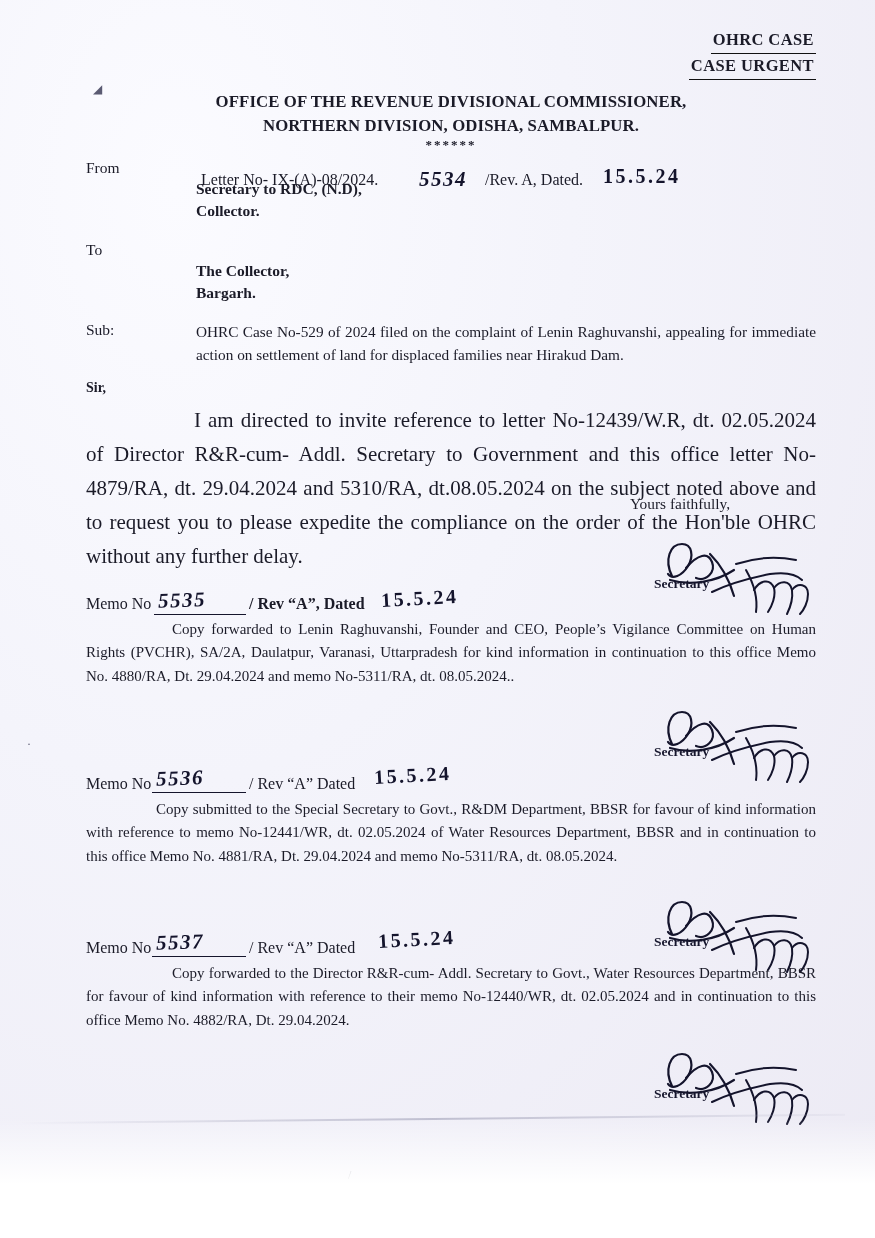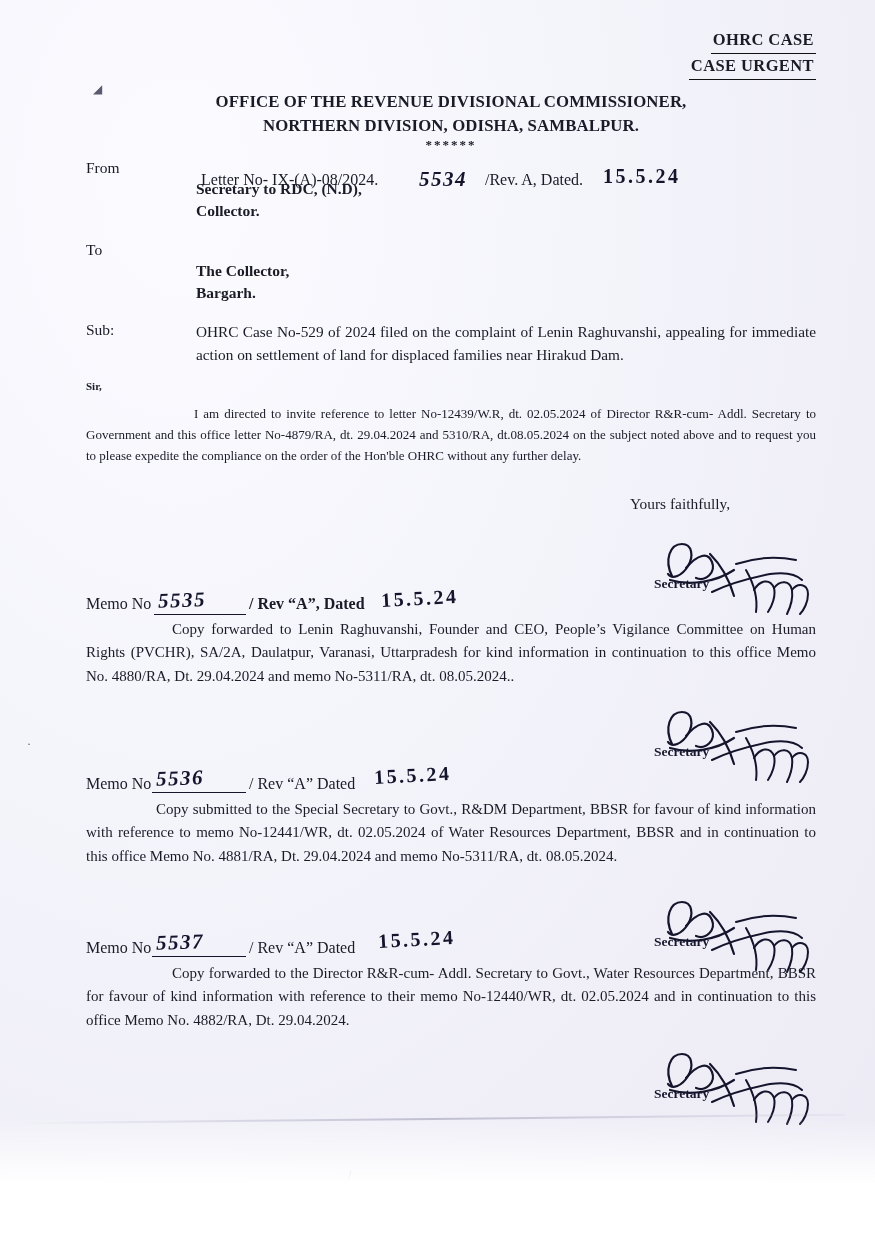--- a/index.html
+++ b/index.html
@@ -129,27 +129,27 @@
     position: absolute;
     left: 110px;
     width: 620px;
     font-size: 15.3px;
     line-height: 1.5;
     text-align: justify;
   }
   .sir {
     position: absolute;
     font-weight: bold;
-    font-size: 11px;
+    font-size: 14px;
   }
   .body-para {
     position: absolute;
     left: 0;
     width: 730px;
-    font-size: 13px;
+    font-size: 21px;
     line-height: 1.62;
     text-align: justify;
     text-indent: 108px;
   }
   .yours {
     position: absolute;
     right: 18px;
     font-size: 15.4px;
   }
   .memo {

